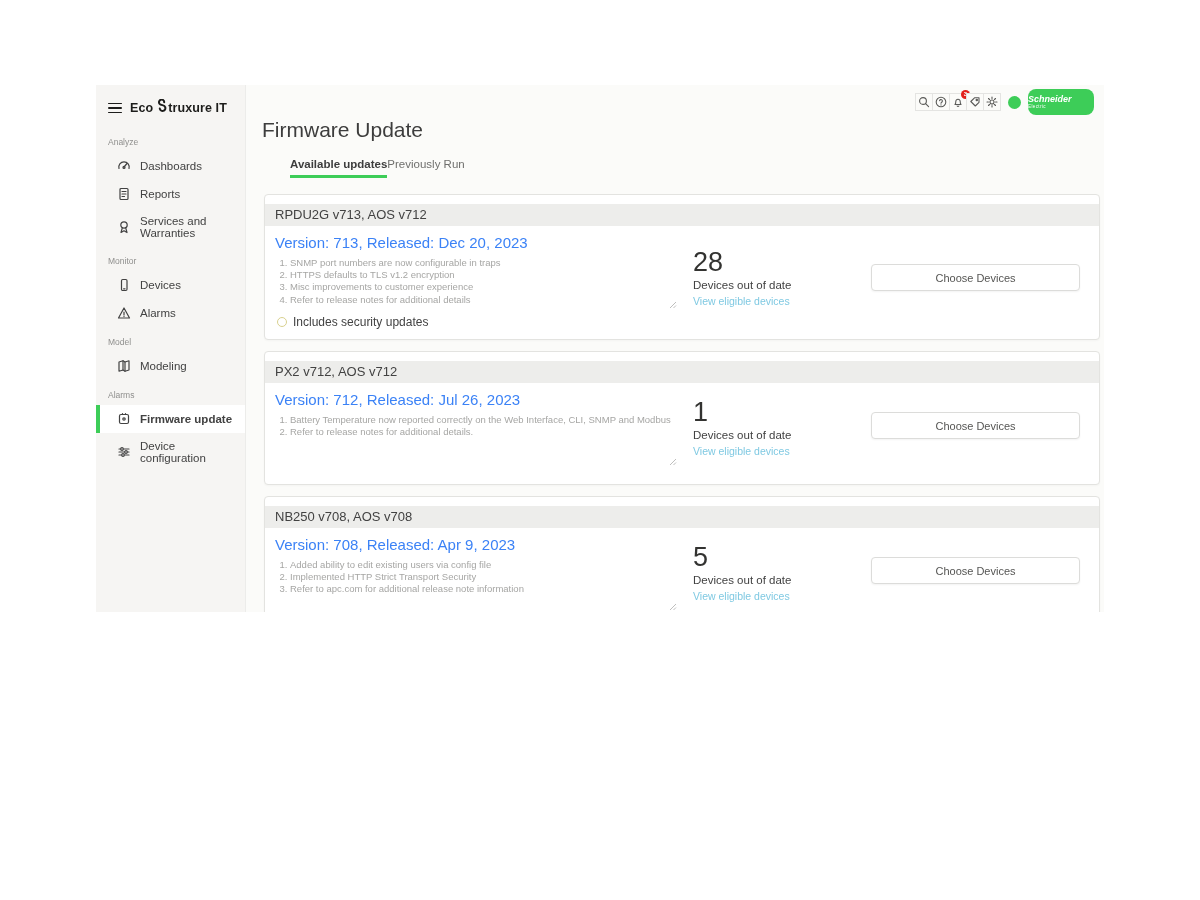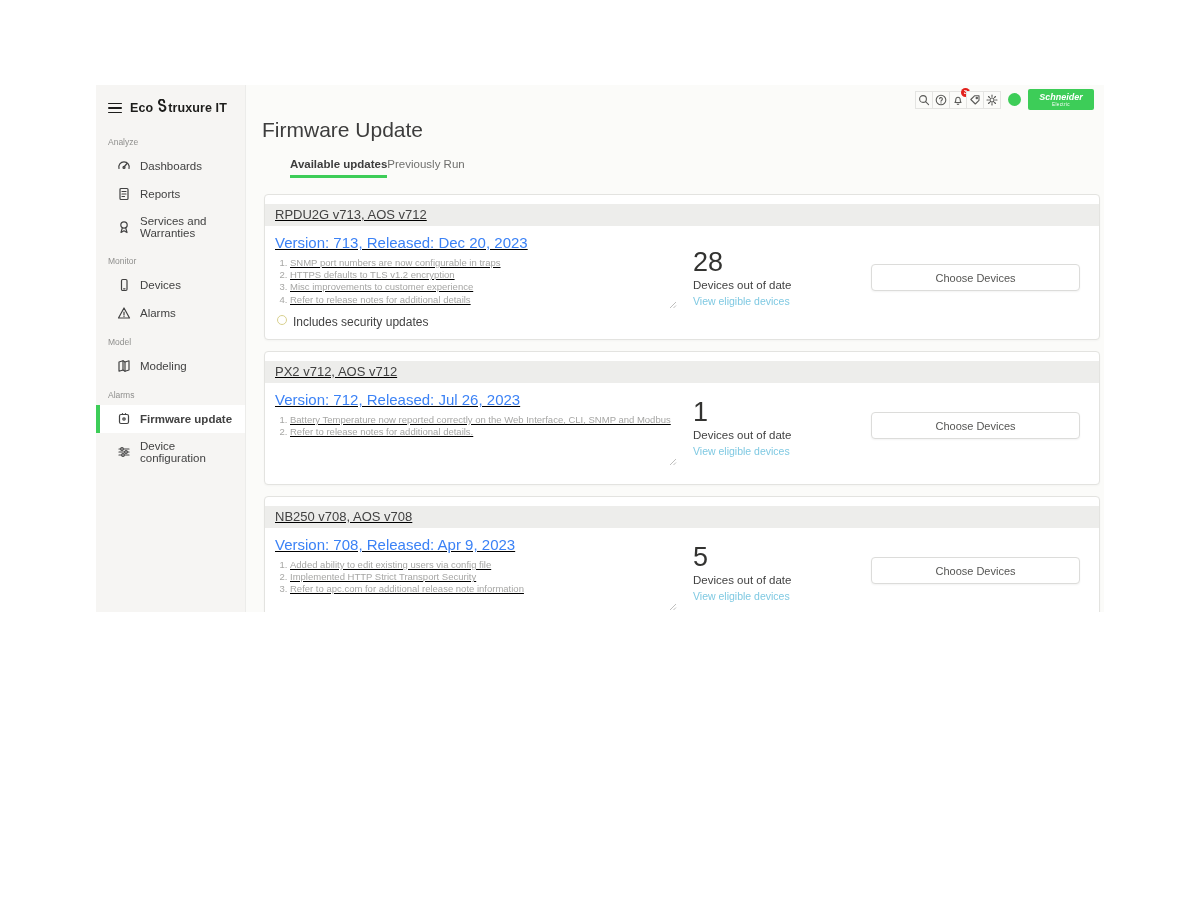--- a/index.html
+++ b/index.html
@@ -19,48 +19,48 @@
   .side-item.active { background:#ffffff; border-left:4px solid #3dcd58; font-weight:bold; }
   .sicon svg { stroke:#424242; fill:none; stroke-width:1.2; stroke-linecap:round; stroke-linejoin:round; }
 
   
   .main { flex:1; position:relative; background:#fbfbf9; overflow:hidden; }
   .topbar { position:absolute; top:4px; right:10px; display:flex; align-items:center; }
   .icon-btn { width:18px; height:18px; border:1px solid #e4e4e2; background:#fbfbf9; display:flex; align-items:center; justify-content:center; margin-left:-1px; position:relative; cursor:pointer; }
   .icon-btn svg { stroke:#5a5a58; fill:none; stroke-width:1.1; stroke-linecap:round; stroke-linejoin:round; }
   .badge { position:absolute; top:-4px; right:-4px; min-width:9px; height:9px; border-radius:50%; background:#e2211c; color:#fff; font-size:6px; line-height:9px; text-align:center; padding:0 1px; font-weight:bold; }
   .status-dot { width:13px; height:13px; border-radius:50%; background:#3dcd58; margin:0 7px; cursor:pointer; }
-  .brand-btn { width:66px; height:21px; background:#3dcd58; border-radius:2px; color:#fff; display:flex; flex-direction:column; align-items:center; justify-content:center; cursor:pointer; }
+  .brand-btn { width:66px; height:26px; background:#3dcd58; border-radius:8px; color:#fff; display:flex; flex-direction:column; align-items:flex-start; justify-content:center; cursor:pointer; }
   .brand-btn .b1 { font-size:9px; font-weight:bold; font-style:italic; line-height:9px; }
   .brand-btn .b2 { font-size:4.5px; line-height:5px; letter-spacing:0.4px; }
 
   .page-title { margin:33px 0 0 16px; font-size:21px; font-weight:500; color:#3d3d3d; }
   .tabs { display:flex; margin:16px 0 0 44px; }
   .tab { font-size:11.5px; padding-bottom:5px; cursor:pointer; color:#6f6f6d; }
   .tab.active { color:#3d3d3d; font-weight:bold; border-bottom:3px solid #3dcd58; }
 
   
   .cards { margin-top:16px; }
-  .card { position:relative; width:836px; margin:0 8px 11px 18px; background:#ffffff; border:1px solid #e3e3e0; border-radius:4px; overflow:hidden; box-shadow:0 1px 2px rgba(0,0,0,0.03);text-decoration:underline; }
+  .card { position:relative; width:836px; margin:0 8px 11px 18px; background:#ffffff; border:1px solid #e3e3e0; border-radius:4px; overflow:hidden; box-shadow:0 1px 2px rgba(0,0,0,0.03); }
   .card-1 { height:146px; } .card-2 { height:134px; } .card-3 { height:134px; }
   .card-header { margin-top:9px; background:#ededeb; padding:3px 10px 4px 10px; font-size:13px; color:#424242; }
   .card-body { padding:8px 0 0 10px; }
   .version-line { font-size:15px; color:#3b82f6; margin-bottom:6px; }
   ol.notes { margin:0 0 0 2px; padding-left:13px; width:400px; font-size:9.5px; color:#a6a6a4; line-height:1.18; }
   ol.notes li { margin-bottom:1px; }
   .resize-handle { position:absolute; left:404px; top:100px; width:8px; height:8px; opacity:0.55; }
   .resize-handle svg { stroke:#8a8a88; stroke-width:1; }
   .stats { position:absolute; left:428px; top:47px; width:170px; text-align:left; }
   .card-1 .stats { top:54px; }
   .stat-count { font-size:27px; color:#333331; line-height:1; }
   .stat-label { font-size:11.5px; color:#424242; margin-top:3px; }
   .stat-link { font-size:10.5px; color:#7fc9e2; margin-top:4px; cursor:pointer; }
   .choose-btn { position:absolute; right:19px; top:60px; width:209px; height:27px; background:#fff; border:1px solid #dcdcda; border-radius:4px; font-size:11px; color:#555553; font-family:"Liberation Sans", sans-serif; cursor:pointer; box-shadow:0 1px 2px rgba(0,0,0,0.05); }
   .card-1 .choose-btn { top:69px; }
-  .security-row { position:absolute; left:12px; top:120px; display:flex; gap:6px; font-size:12px; color:#424242; }
+  .security-row { position:absolute; left:12px; top:120px; display:flex; align-items:center; gap:6px; font-size:12px; color:#424242; }
   .security-dot { width:10px; height:10px; border:1.5px solid #d9d18f; border-radius:50%; }
 </style>
 </head>
 <body>
 
 <div class="app">
 
   <div class="sidebar">
     <div class="logo-row">
       <div class="hamburger">

